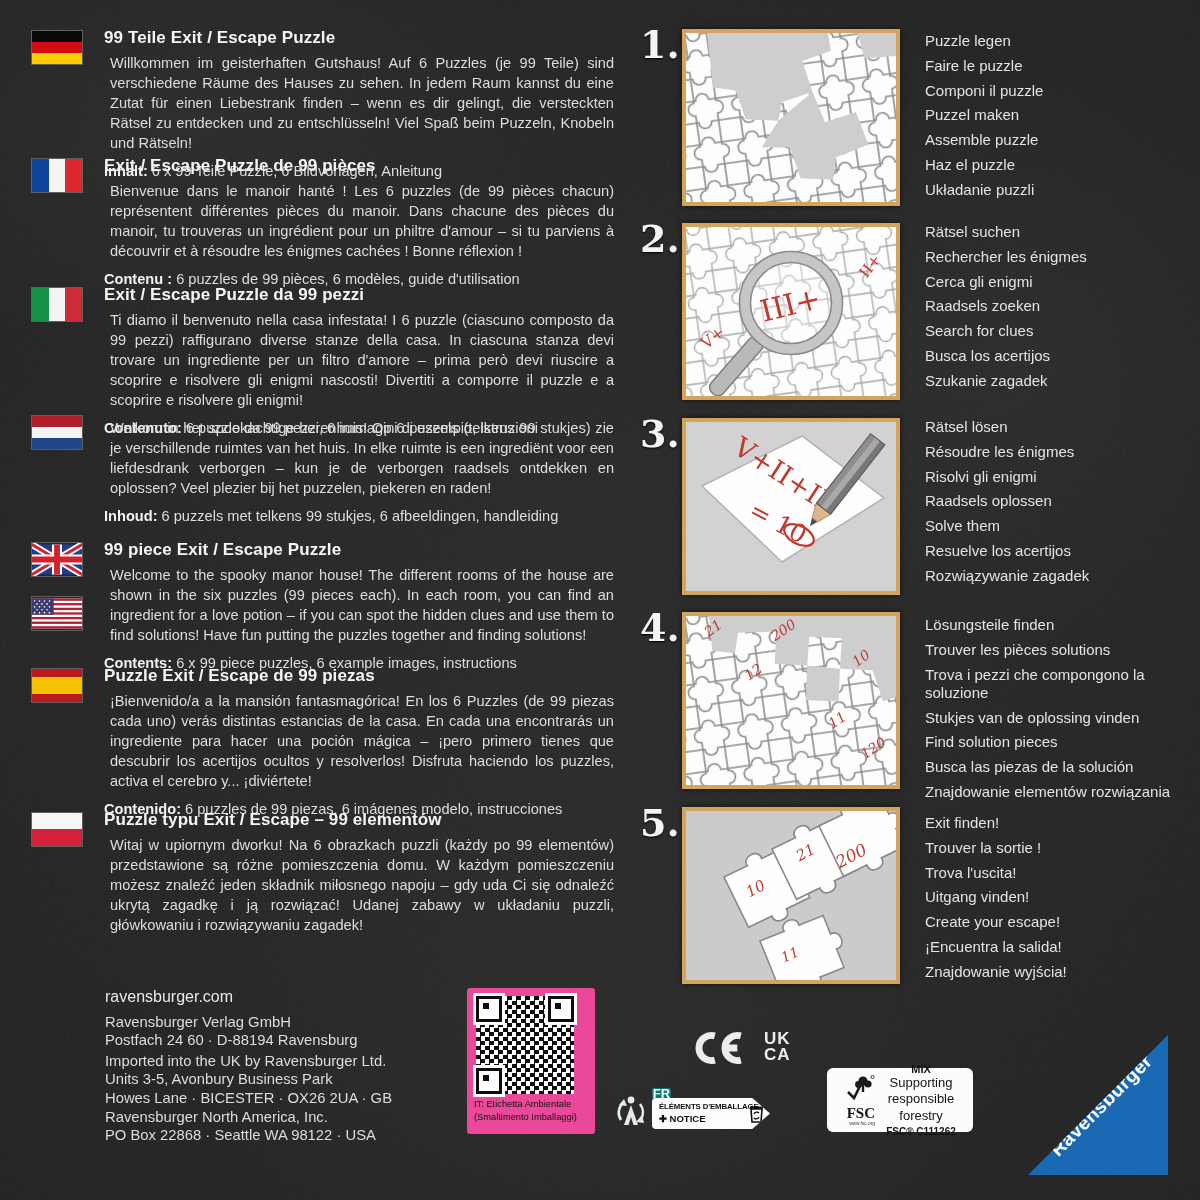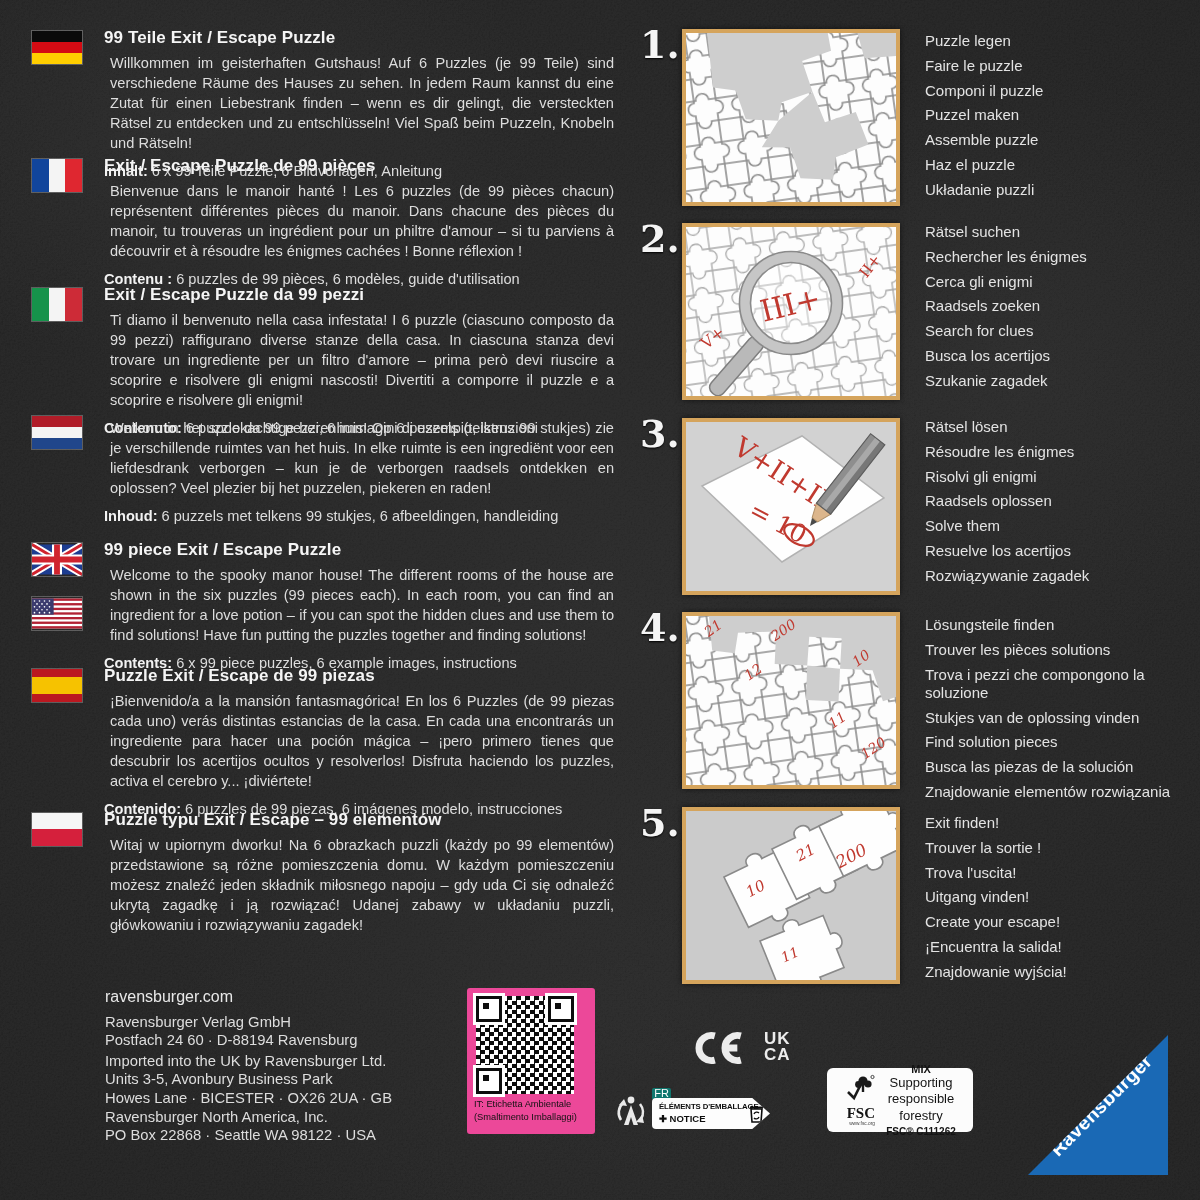--- a/index.html
+++ b/index.html
@@ -53,21 +53,21 @@
   .ce{position:absolute;left:694px;top:1029px;}
   .ukca{position:absolute;left:764px;top:1031px;font-size:17px;font-weight:700;color:#ececec;
         line-height:.95;letter-spacing:1px;}
   .triman{position:absolute;left:613px;top:1094px;}
   .packlabel{position:absolute;left:652px;top:1098px;width:118px;height:31px;background:#fdfdfd;
              clip-path:polygon(0 0,85% 0,100% 50%,85% 100%,0 100%);border-radius:4px;}
   .packlabel .l1{position:absolute;left:7px;top:4px;font-size:7.8px;font-weight:800;color:#0d0d0d;letter-spacing:-0.1px;}
   .packlabel .l2{position:absolute;left:7px;top:15px;font-size:9.5px;font-weight:800;color:#0d0d0d;}
   .packlabel svg{position:absolute;right:6px;top:6px;}
   .frtab{position:absolute;left:652px;top:1088px;width:19px;height:11px;background:#0f766e;color:#fff;
-         font-size:11px;font-weight:400;text-align:center;line-height:11px;border-radius:2px 2px 0 0;}
+         font-size:13px;font-weight:700;text-align:center;line-height:11px;border-radius:2px 2px 0 0;}
   .fsc{position:absolute;left:827px;top:1068px;width:146px;height:64px;background:#fcfcfc;border-radius:6px;
        display:flex;align-items:center;color:#141414;}
   .fsc .logo{flex:0 0 48px;text-align:right;}
   .fsc .logo .acr{font-family:"Liberation Serif",serif;font-weight:700;font-size:15px;line-height:1;}
   .fsc .logo .url{font-size:4.8px;color:#444;}
   .fsc .right{flex:1;text-align:center;padding-right:6px;}
   .fsc .mix{font-size:11px;font-weight:700;}
   .fsc .sup{font-size:13px;font-weight:400;line-height:1.25;}
   .fsc .code{font-size:10px;font-weight:700;margin-top:2px;}
   .tri{position:absolute;left:1028px;top:1035px;width:140px;height:140px;background:#1a69b5;

